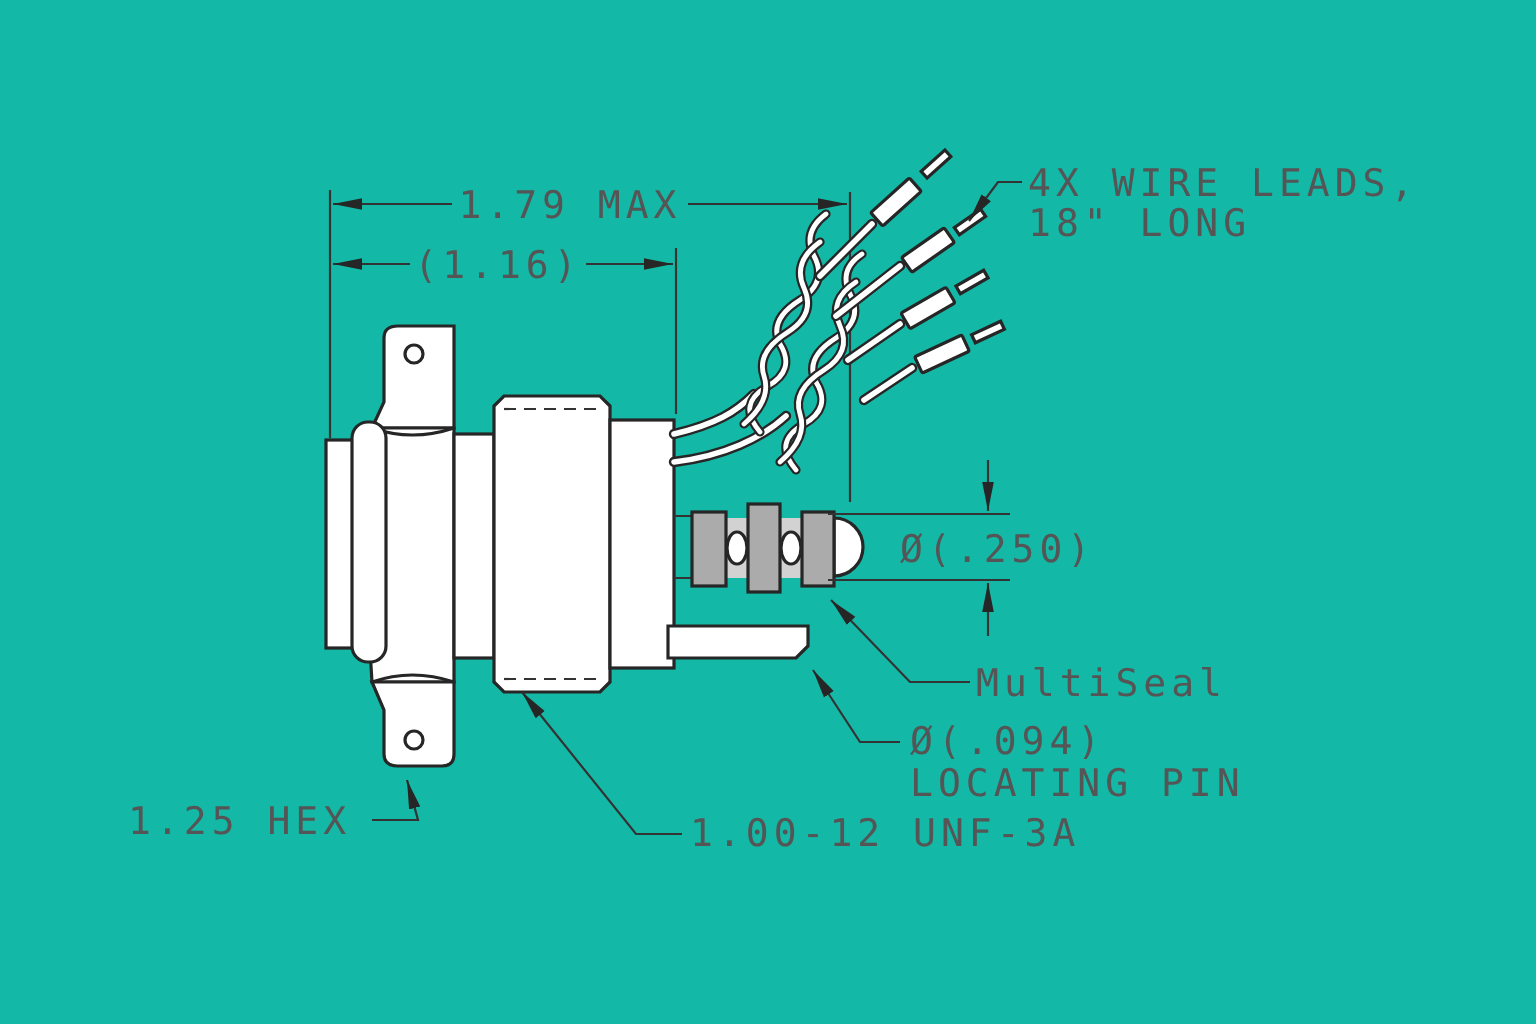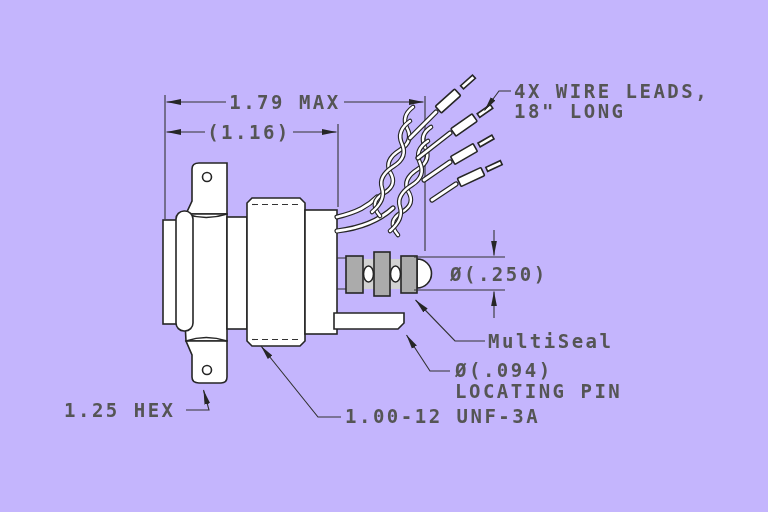--- a/index.html
+++ b/index.html
@@ -1,16 +1,16 @@
 <!DOCTYPE html>
 <html><head>
 <meta charset="utf-8">
 <style>
   html,body{margin:0;padding:0;background:#ffffff;}
-  .stage{width:768px;height:512px;position:relative;background:#c4b5fd;overflow:hidden;font-weight:bold;}
+  .stage{width:768px;height:512px;position:relative;background:#14b8a6;overflow:hidden;}
   svg{display:block;}
   .cadtext{
     font-family:"DejaVu Sans Mono", monospace;
     font-size:19px;
     letter-spacing:2.5px;
     fill:#555555;
   }
   .outline{fill:#ffffff;stroke:#262626;stroke-width:1.6;}
   .nofill{fill:none;stroke:#262626;stroke-width:1.6;}
   .thin{fill:none;stroke:#333333;stroke-width:1.1;}

